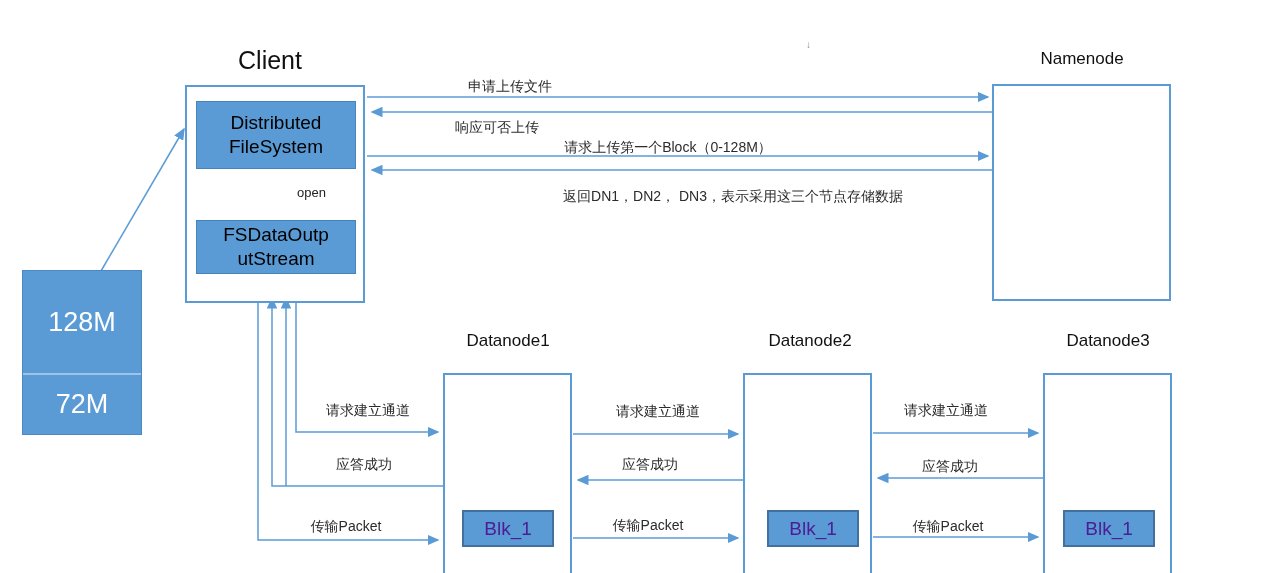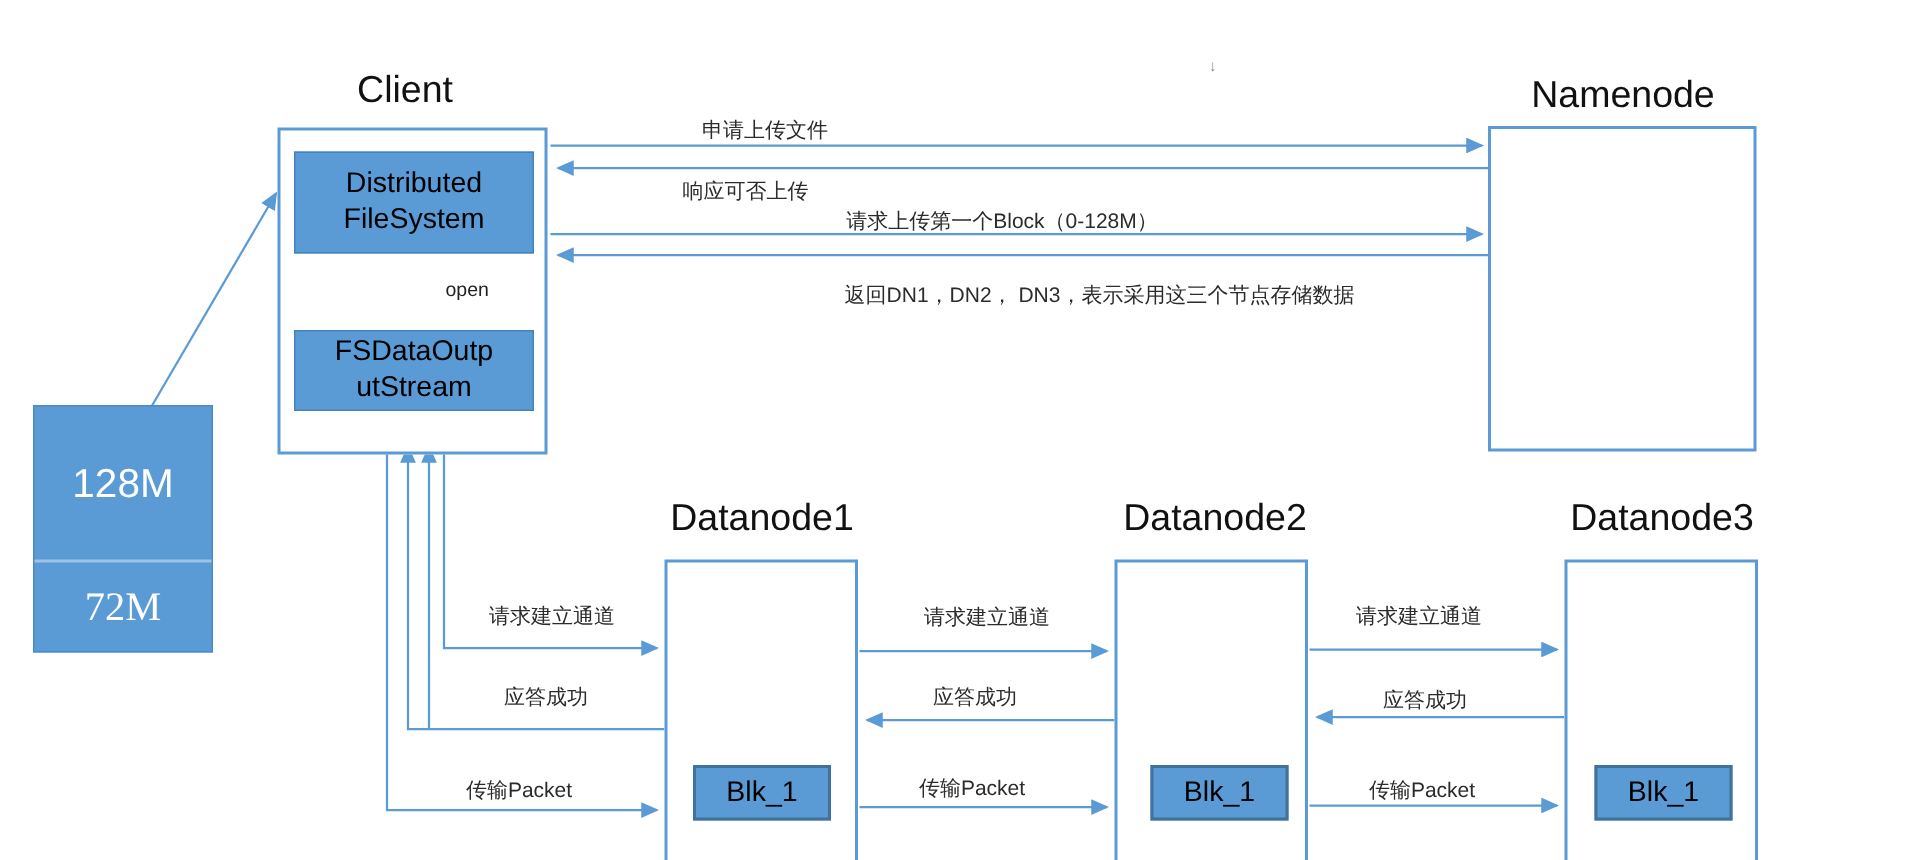--- a/index.html
+++ b/index.html
@@ -13,35 +13,35 @@
   .frame{position:absolute;background:#ffffff;border:2px solid #5B9BD5;box-sizing:border-box;}
 
   
   .bluebox{
     position:absolute;background:#5B9BD5;border:1px solid #4583bd;box-sizing:border-box;
     color:#000000;display:flex;align-items:center;justify-content:center;
     text-align:center;white-space:pre-line;line-height:1.25;font-size:19px;
   }
   .blk{
     position:absolute;background:#5B9BD5;border:2px solid #41719C;box-sizing:border-box;
-    color:#000000;display:flex;align-items:center;justify-content:center;font-size:19px;
+    color:#4c1d95;display:flex;align-items:center;justify-content:center;font-size:19px;
   }
 
   
   .storage{position:absolute;left:22px;top:230px;width:120px;height:165px;
     background:#5B9BD5;border:1px solid #4a89c8;box-sizing:border-box;}
   .storage .cell{display:flex;align-items:center;justify-content:center;
     color:#fff;font-size:27px;}
   .storage .cell.top{height:102px;border-bottom:2px solid #9dc3e6;}
-  .storage .cell.bottom{height:59px;font-family:Liberation Serif, serif;}
+  .storage .cell.bottom{height:59px;}
 
   
   .title{position:absolute;transform:translateX(-50%);color:#111;white-space:nowrap;}
   .title.big{font-size:25px;}
-  .title.med{font-size:25px;}
+  .title.med{font-size:17px;}
   .msg{position:absolute;transform:translateX(-50%);font-size:14px;color:#2b2b2b;white-space:nowrap;}
   .small-label{position:absolute;font-size:13px;color:#222;white-space:nowrap;}
 
   .artifact{position:absolute;left:806px;top:0;width:30px;height:11px;overflow:hidden;
     color:#8a8a8a;font-size:10px;line-height:10px;}
 
   .bottom-strip{position:absolute;left:0;bottom:0;width:100%;height:7px;
     background:#dae3f0;border-top:1px solid #c9d7e8;box-sizing:border-box;}
 </style>
 </head>

